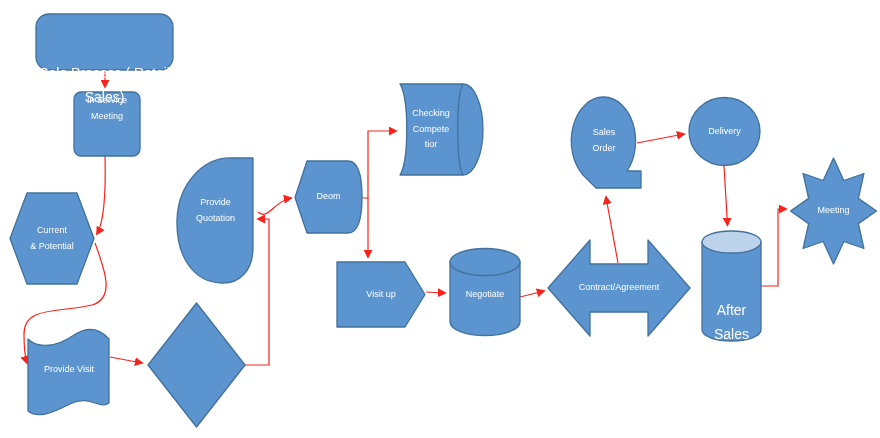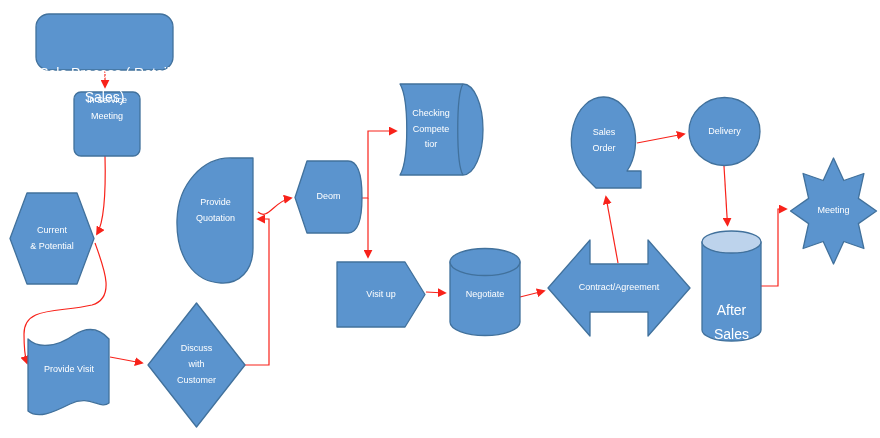--- a/index.html
+++ b/index.html
@@ -79,23 +79,20 @@
       <polygon class="shape" points="876.5,211 858.4,223.6 863.9,248.5 843.8,241.5 833.5,264 823.2,241.5 803.1,248.5 808.6,223.6 790.5,211 808.6,198.4 803.1,173.5 823.2,180.5 833.5,158 843.8,180.5 863.9,173.5 858.4,198.4"></polygon>
     </g>
   </svg>
 
   <div class="lbl small" style="left:36px;top:14px;width:137px;height:56px">Sale Process ( Retail Sales)</div>
   <div class="lbl" style="left:74px;top:77px;width:66px;height:64px">In Service
 Meeting</div>
   <div class="lbl" style="left:10px;top:193px;width:84px;height:91px">Current
 &amp; Potential</div>
   <div class="lbl" style="left:28px;top:332px;width:82px;height:76px">Provide Visit</div>
-  <div class="lbl" style="left:148px;top:303px;width:97px;height:124px">Discuss
-with
-Customer</div>
   <div class="lbl" style="left:177px;top:152px;width:77px;height:118px">Provide
 Quotation</div>
   <div class="lbl" style="left:295px;top:161px;width:67px;height:72px">Deom</div>
   <div class="lbl" style="left:396px;top:84px;width:70px;height:91px">Checking
 Compete
 tior</div>
   <div class="lbl" style="left:337px;top:262px;width:88px;height:65px">Visit up</div>
   <div class="lbl" style="left:450px;top:254px;width:70px;height:82px">Negotiate</div>
   <div class="lbl" style="left:548px;top:240px;width:142px;height:96px">Contract/Agreement</div>
   <div class="lbl" style="left:572px;top:97px;width:64px;height:88px">Sales

